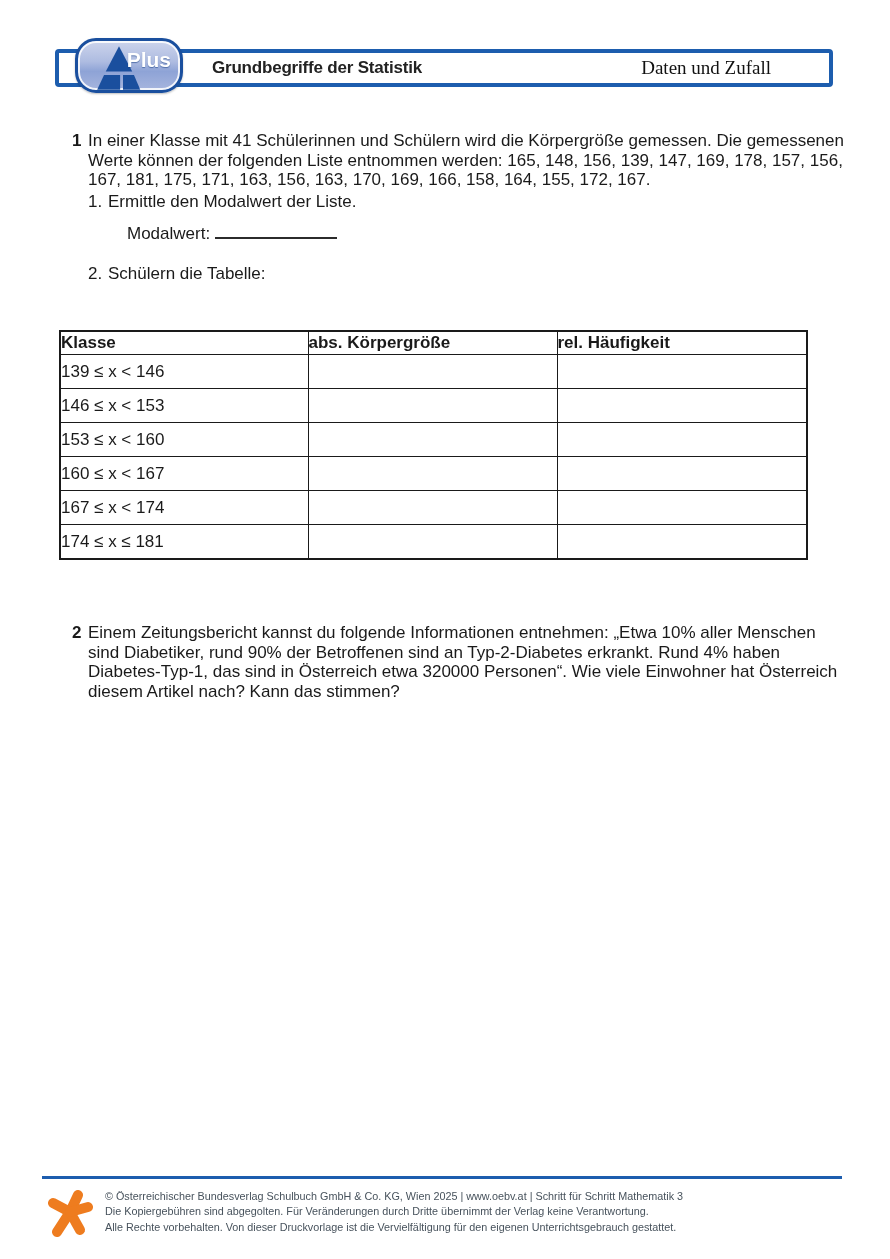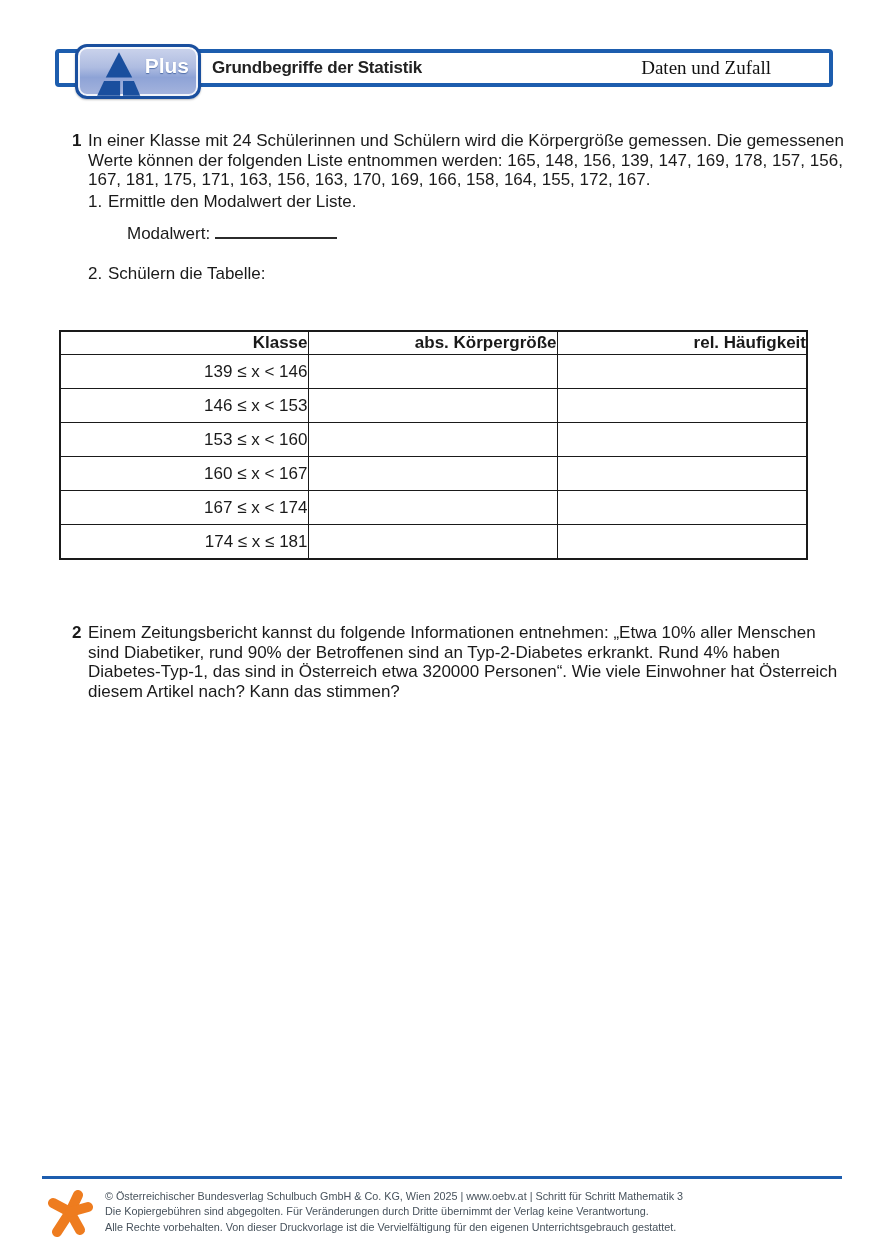--- a/index.html
+++ b/index.html
@@ -15,25 +15,24 @@
   }
   .header-title{
     position:absolute;left:153px;top:50%;transform:translateY(-50%);
     font-weight:bold;font-size:17px;letter-spacing:-0.2px;color:#222;white-space:nowrap;
   }
   .header-chapter{
     position:absolute;right:58px;top:50%;transform:translateY(-50%);
     font-family:"Liberation Serif",serif;font-weight:normal;font-size:19px;color:#111;white-space:nowrap;
   }
   .logo{
-    position:absolute;left:75px;top:38px;width:126px;height:55px;box-sizing:border-box;
+    position:absolute;left:75px;top:38px;width:108px;height:55px;box-sizing:border-box;
     background:linear-gradient(180deg,#ccd4ec 0%,#aebce1 42%,#8ea3d6 62%,#a6b5de 100%);
-    border:3px solid #1a4f9e;border-radius:12px;
+    border:3px solid #1a4f9e;border-radius:21px;
     box-shadow:inset 0 0 0 2px rgba(255,255,255,0.85), 0 1px 2px rgba(0,0,0,0.25);
-    margin-top:6px;
   }
   .logo svg{position:absolute;left:12px;top:4px;}
   .logo-text{
     position:absolute;right:9px;top:7px;color:#ffffff;font-weight:bold;font-size:21px;
     text-shadow:0 1px 1px rgba(20,60,130,0.55);
   }
 
   
   .exercise{position:absolute;left:72px;width:772px;display:flex;align-items:flex-start;}
   .ex1{top:131px;}
@@ -46,21 +45,21 @@
   .sub-num{width:20px;flex-shrink:0;}
   .modalwert-row{margin-top:12px;margin-left:39px;}
   .blank{
     display:inline-block;width:122px;height:14px;margin-left:5px;
     border-bottom:2px solid #2b2b2b;vertical-align:baseline;
   }
 
   
   .freq-table{
     position:absolute;left:59px;top:330px;width:747px;
-    border-collapse:collapse;table-layout:fixed;text-align:right;
+    border-collapse:collapse;table-layout:fixed;text-align:left;
     border:2px solid #1a1a1a;font-size:17px;
   }
   .freq-table th,.freq-table td{border:1px solid #1a1a1a;padding:0;}
   .freq-table th{height:22px;font-weight:bold;}
   .freq-table td{height:33px;font-weight:normal;}
 
   
   .footer-rule{position:absolute;left:42px;top:1176px;width:800px;height:3px;background:#1d5dae;}
   .footer-logo{position:absolute;left:47px;top:1190px;}
   .footer-text{
@@ -83,21 +82,21 @@
       <polygon points="50,2 27,46 73,46" fill="#1a4f9e"></polygon>
       <polygon points="24,52 52,52 52,78 12,78" fill="#1a4f9e"></polygon>
       <polygon points="57,52 76,52 87,78 57,78" fill="#1a4f9e"></polygon>
     </svg>
     <span class="logo-text">Plus</span>
   </div>
 
   <div class="exercise ex1">
     <div class="ex-num">1</div>
     <div class="ex-body">
-      <p class="ex-text">In einer Klasse mit 24 Schülerinnen und Schülern wird die Körpergröße gemessen. Die gemessenen Werte können der folgenden Liste entnommen werden: 165, 148, 156, 139, 147, 169, 178, 157, 156, 167, 181, 175, 171, 163, 156, 163, 170, 169, 166, 158, 164, 155, 172, 167.</p>
+      <p class="ex-text">In einer Klasse mit 41 Schülerinnen und Schülern wird die Körpergröße gemessen. Die gemessenen Werte können der folgenden Liste entnommen werden: 165, 148, 156, 139, 147, 169, 178, 157, 156, 167, 181, 175, 171, 163, 156, 163, 170, 169, 166, 158, 164, 155, 172, 167.</p>
       <div class="subtask">
         <span class="sub-num">1.</span>
         <span>Ermittle den Modalwert der Liste.</span>
       </div>
       <div class="modalwert-row">
         <span>Modalwert:</span><span class="blank"></span>
       </div>
       <div class="subtask gap">
         <span class="sub-num">2.</span>
         <span>Schülern die Tabelle:</span>

